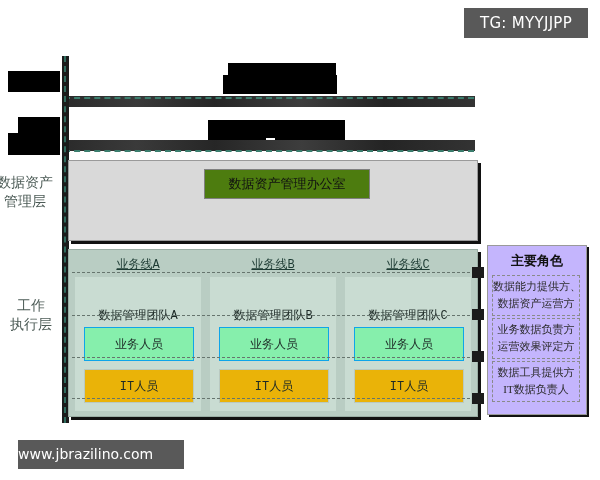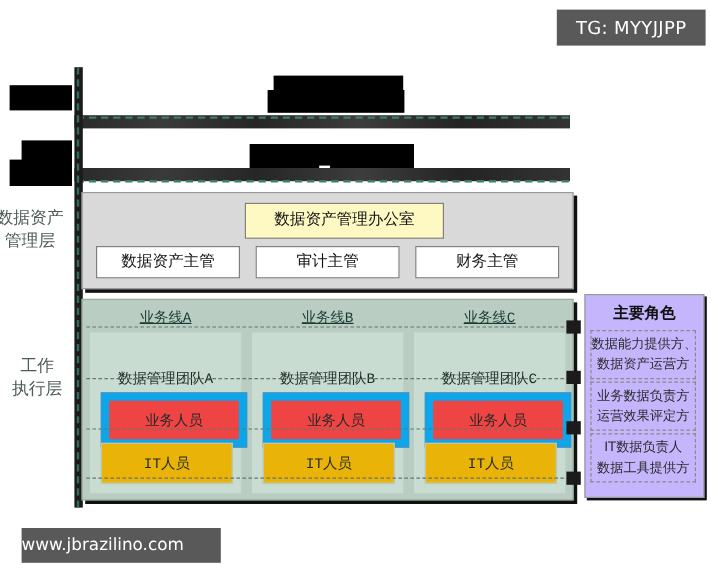--- a/index.html
+++ b/index.html
@@ -73,21 +73,21 @@
     left: 68px; top: 160px;
     width: 408px; height: 79px;
     background: #d9d9d9;
     border: 1px solid #9a9a9a;
     box-shadow: 3px 3px 0 #111;
   }
   .mgmt-office {
     position: absolute;
     left: 135px; top: 8px;
     width: 164px; height: 28px;
-    background: #fef9c3;
+    background: #4d7c0f;
     border: 1px solid #808080;
     font-size: 13px;
     line-height: 28px;
     text-align: center;
     color: #111;
   }
   .mgmt-row {
     position: absolute;
     left: 11px; top: 44px;
     width: 386px;
@@ -146,21 +146,21 @@
     width: 108px;
     font-size: 12px;
     text-align: center;
     color: #1d2a26;
     display: flex;
     align-items: center;
     justify-content: center;
     white-space: nowrap;
   }
   .cell.team  { top: 19px;  height: 38px; }
-  .cell.biz   { top: 50px; height: 32px; background:#ef4444; border:7px solid #0ea5e9; }
+  .cell.biz   { top: 50px; height: 32px; background:#86efac; border:1px solid #0ea5e9; }
   .cell.it    { top: 92px; height: 32px; background:#eab308; border:1px solid #b9c9c1; }
 
   
   .row-guide {
     position: absolute;
     left: 72px;
     width: 408px;
     height: 0;
     border-top: 1px dashed #66756e;
   }
@@ -198,20 +198,21 @@
     border: 1px dashed #8a8a8a;
     box-sizing: border-box;
     padding-top: 2px;
   }
   .role-group .role-line {
     font-size: 11px;
     color: #2b2b2b;
     text-align: center;
     line-height: 17px;
     white-space: nowrap;
+    font-family: Liberation Serif, serif;
   }
   .rg1 { top: 29px;  height: 41px; }
   .rg2 { top: 72px;  height: 41px; }
   .rg3 { top: 115px; height: 41px; }
 
   
   .layer-label {
     position: absolute;
     color: #4c5b56;
     font-size: 14px;
@@ -238,25 +239,20 @@
 <div class="sep-dash-top" style="left:64px; top:97px; width:410px;"></div>
 
 <div class="sep-bar" style="left:62px; top:140px; width:413px;"></div>
 <div class="sep-dash-top" style="left:64px; top:150px; width:410px;"></div>
 
 <div class="spine"></div>
 <div class="spine-dash"></div>
 
 <div class="mgmt-panel">
   <div class="mgmt-office">数据资产管理办公室</div>
-  <div class="mgmt-row">
-    <div class="mgmt-box">数据资产主管</div>
-    <div class="mgmt-box">审计主管</div>
-    <div class="mgmt-box">财务主管</div>
-  </div>
 </div>
 
 <div class="exec-panel">
   <div class="exec-inner">
 
     <div class="biz-col">
       <div class="biz-title">业务线A</div>
       <div class="biz-body">
         <div class="cell team">数据管理团队A</div>
         <div class="cell biz">业务人员</div>
@@ -302,22 +298,22 @@
     <div class="role-line">数据能力提供方、</div>
     <div class="role-line">数据资产运营方</div>
   </div>
 
   <div class="role-group rg2">
     <div class="role-line">业务数据负责方</div>
     <div class="role-line">运营效果评定方</div>
   </div>
 
   <div class="role-group rg3">
+    <div class="role-line">数据工具提供方</div>
     <div class="role-line">IT数据负责人</div>
-    <div class="role-line">数据工具提供方</div>
   </div>
 </div>
 
 <div class="layer-label layer-mgmt">
   <div>数据资产</div>
   <div>管理层</div>
 </div>
 <div class="layer-label layer-exec">
   <div>工作</div>
   <div>执行层</div>

